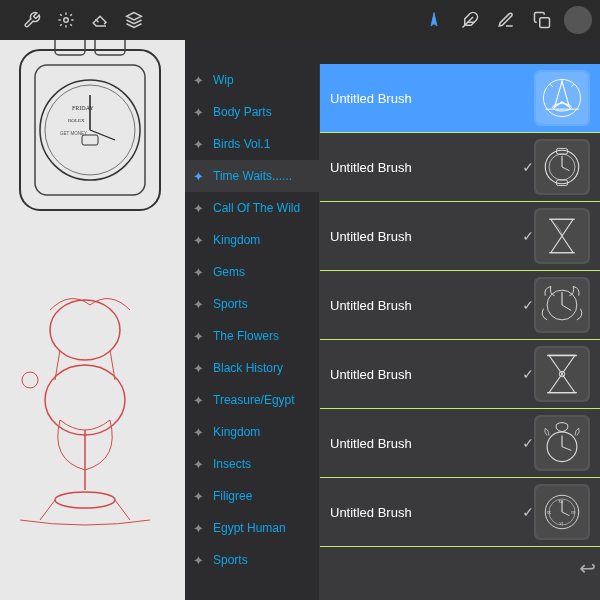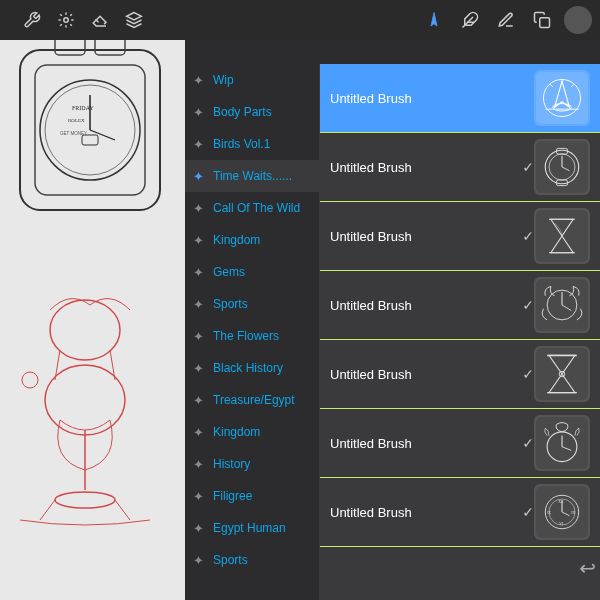--- a/index.html
+++ b/index.html
@@ -396,21 +396,21 @@
         <div class="category-item">
     <span class="category-icon">✦</span>
     <span class="category-label">Treasure/Egypt</span>
   </div>
         <div class="category-item">
     <span class="category-icon">✦</span>
     <span class="category-label">Kingdom</span>
   </div>
         <div class="category-item">
     <span class="category-icon">✦</span>
-    <span class="category-label">History</span>
+    <span class="category-label">Insects</span>
   </div>
         <div class="category-item">
     <span class="category-icon">✦</span>
     <span class="category-label">Filigree</span>
   </div>
         <div class="category-item">
     <span class="category-icon">✦</span>
     <span class="category-label">Egypt Human</span>
   </div>
         <div class="category-item">

